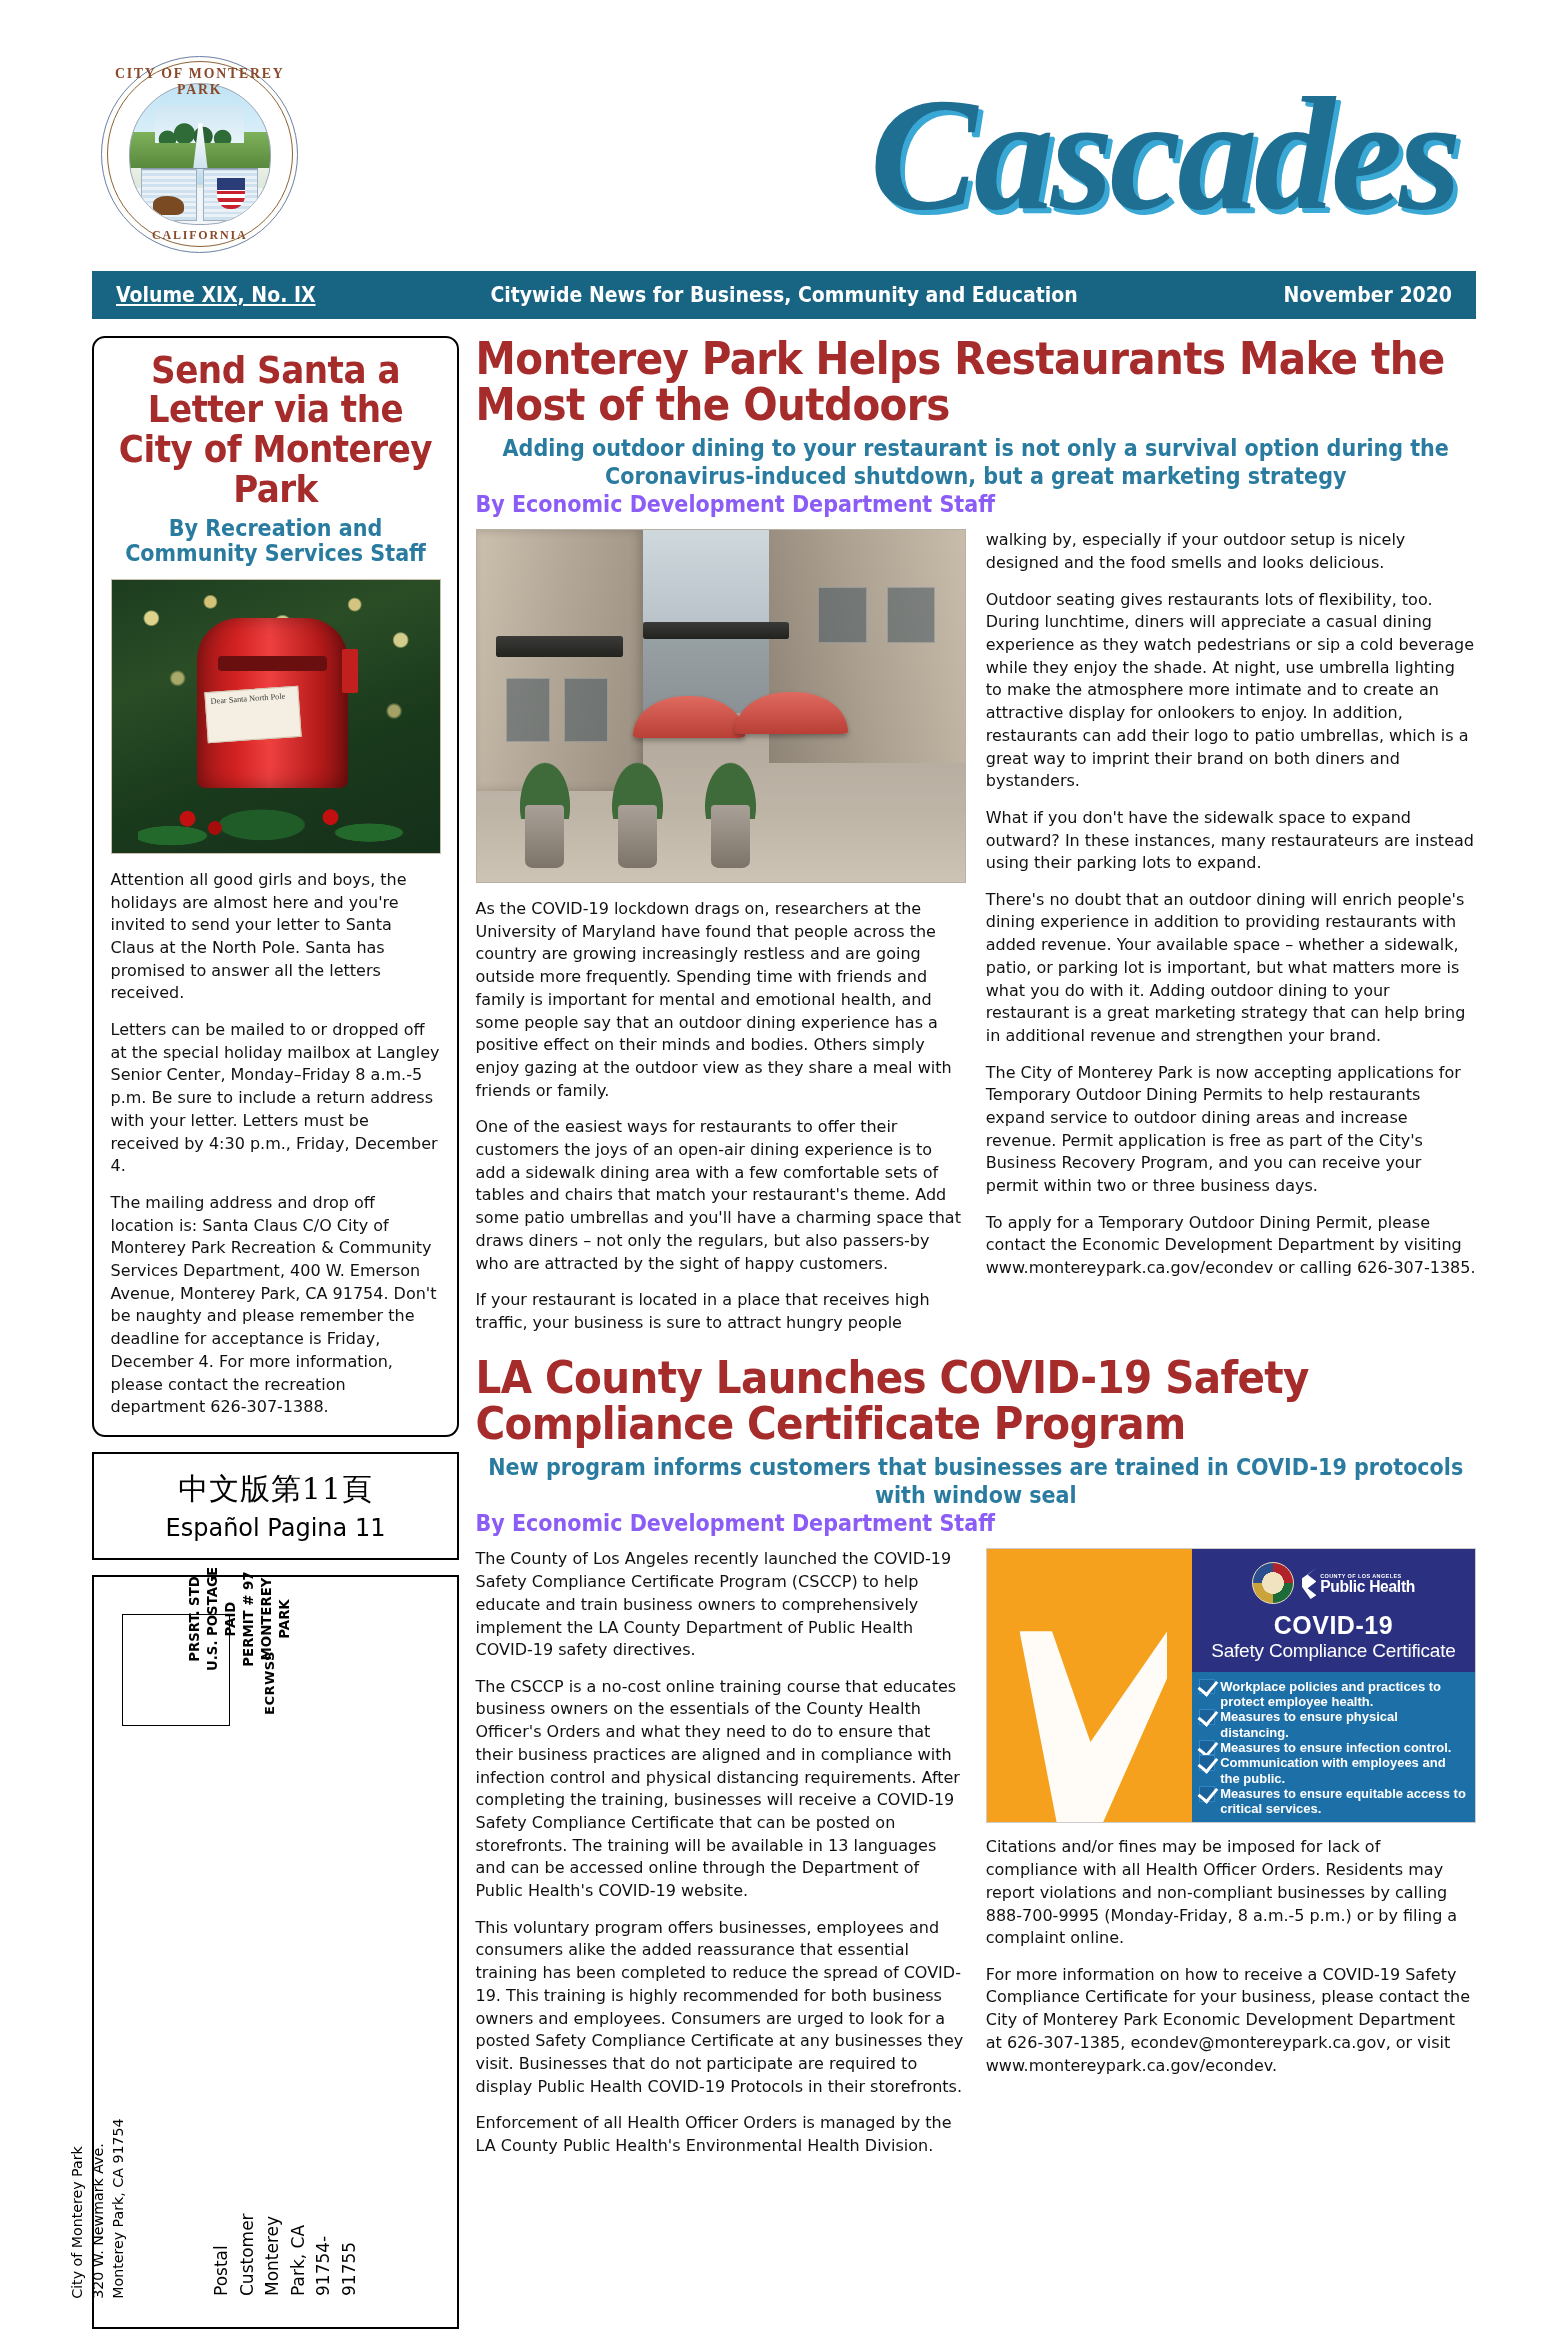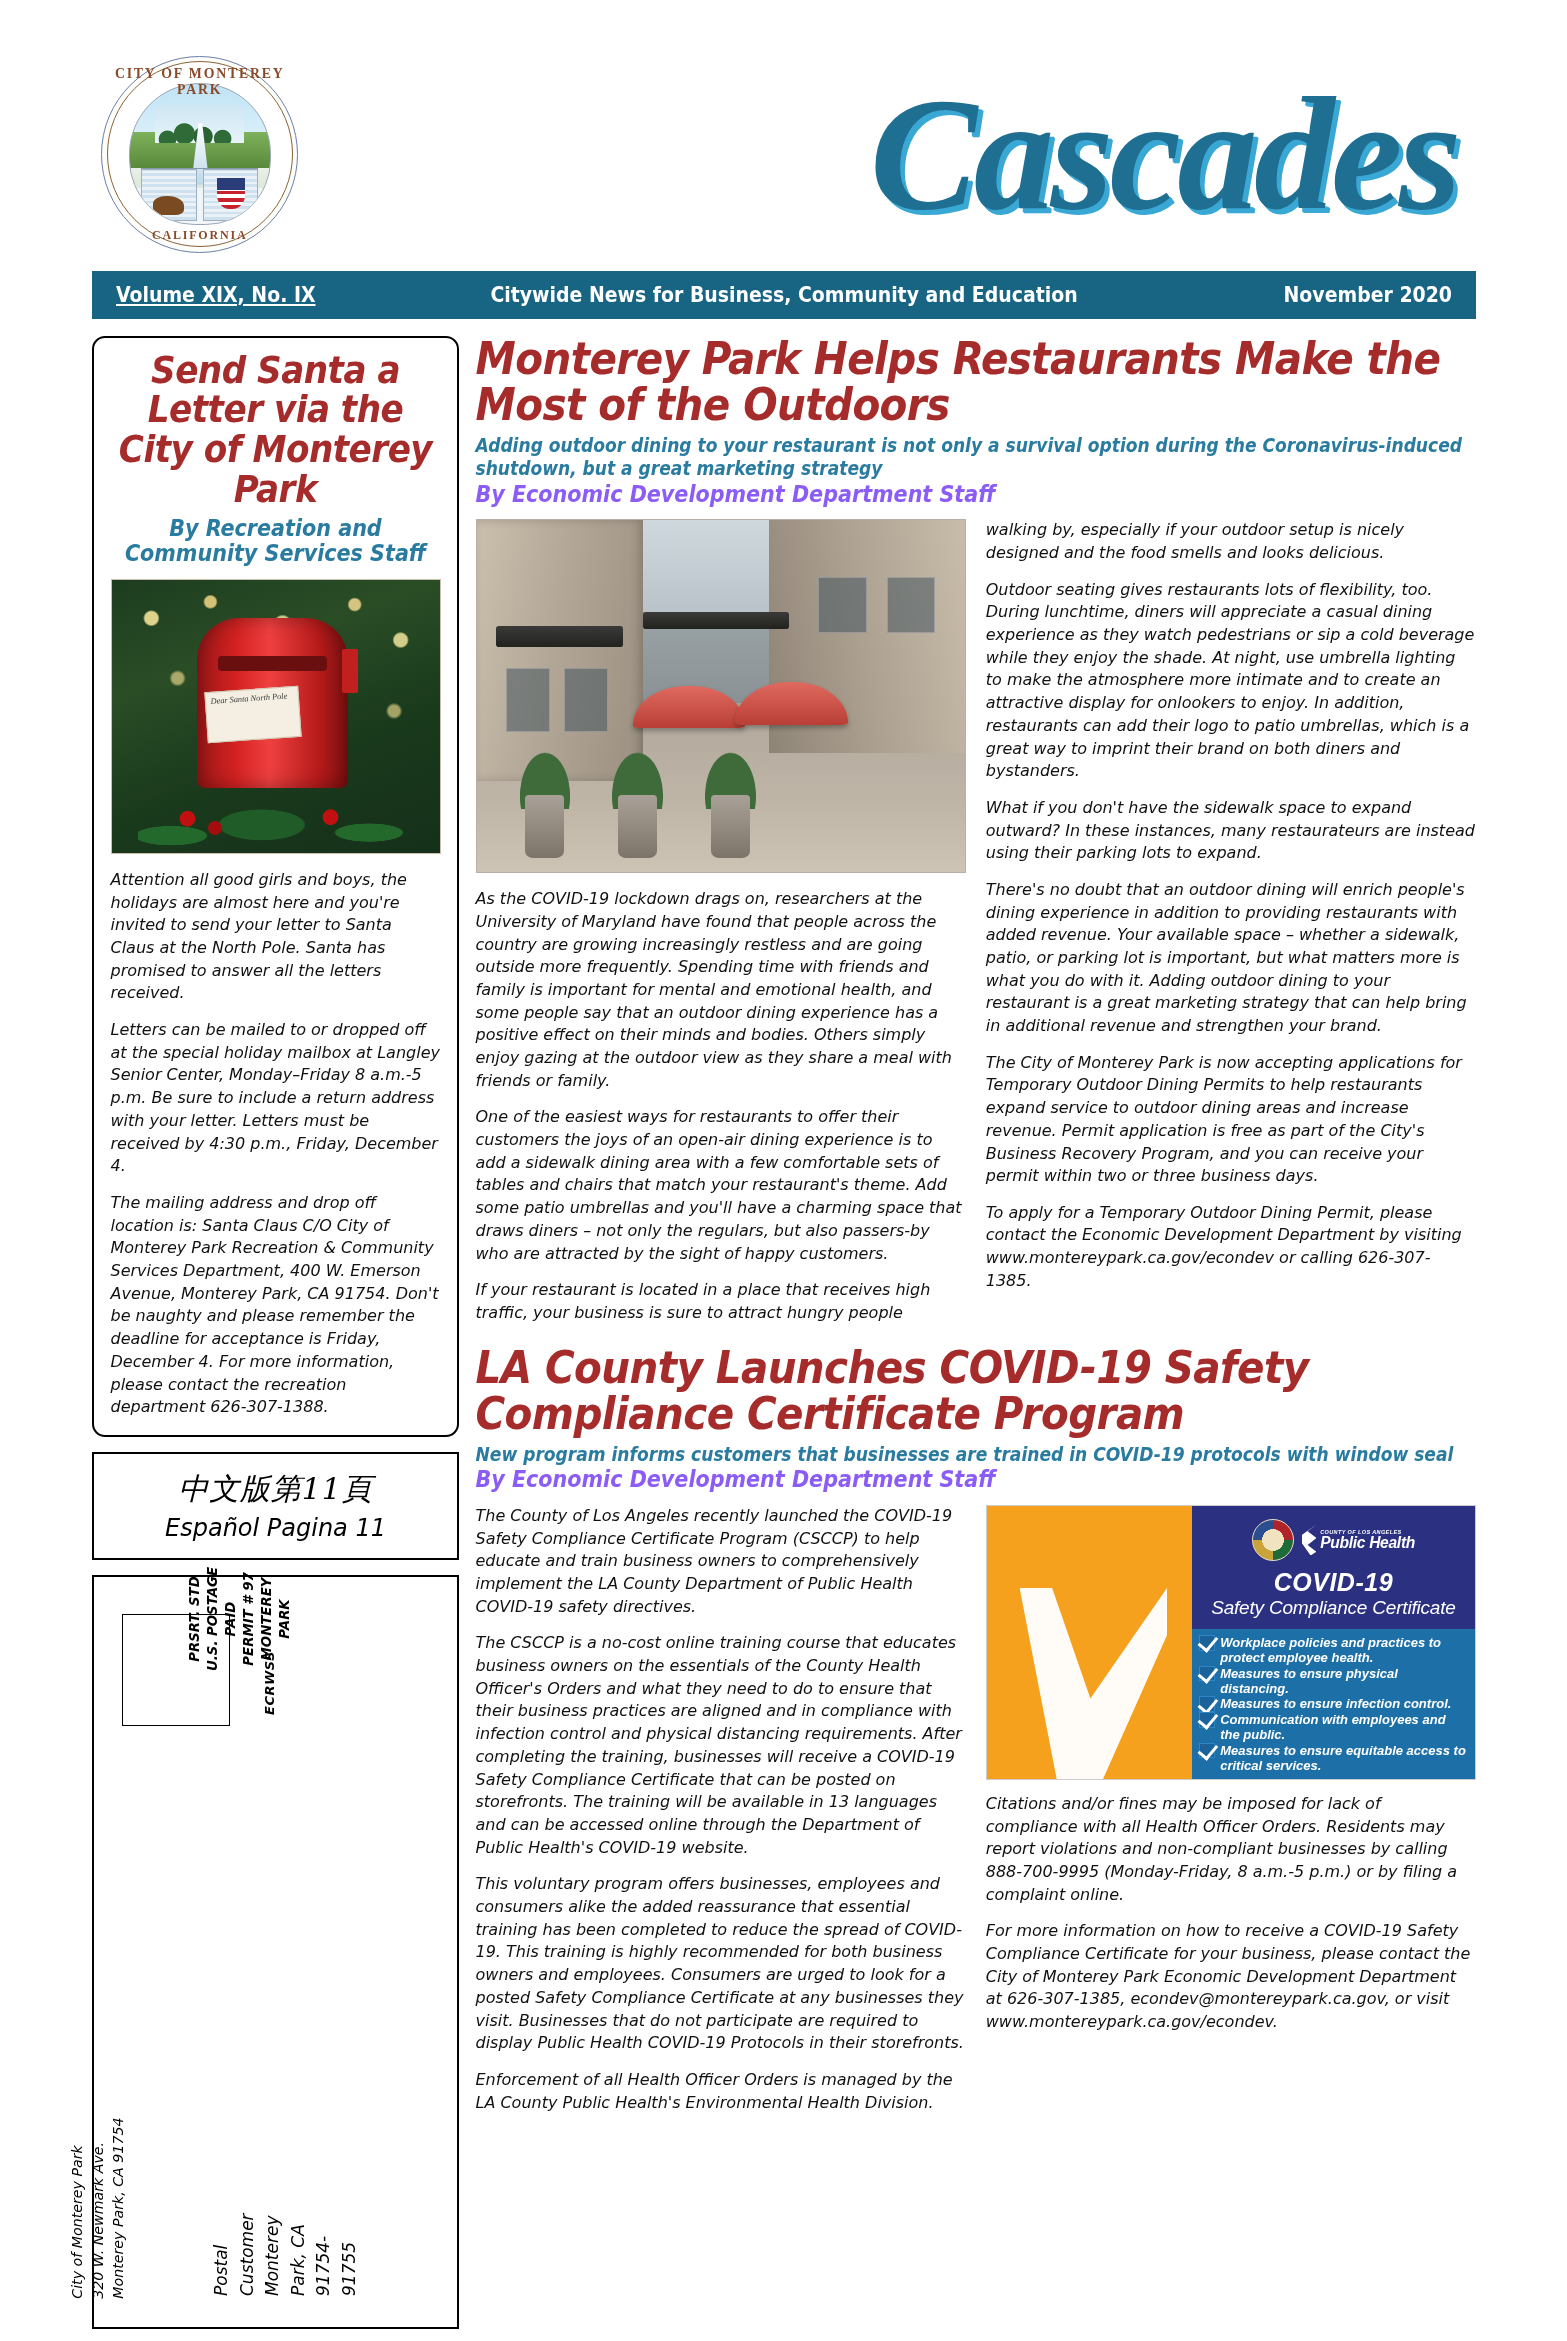--- a/index.html
+++ b/index.html
@@ -146,21 +146,20 @@
   }
   .volbar .vb-left { flex: 0 0 275px; text-decoration: underline; }
   .volbar .vb-mid { flex: 1; text-align: center; }
   .volbar .vb-right { flex: 0 0 275px; text-align: right; }
 
   
   .content {
     display: flex;
     gap: 16.5px;
     height: 1993px;
-    font-style: italic;
   }
 
   
   .rail { flex: 0 0 367px; display: flex; flex-direction: column; gap: 14.7px; }
 
   .box {
     border: 2.8px solid #000;
     border-radius: 13px;
     padding: 13px 16.5px 16.5px 16.5px;
     background: #fff;
@@ -333,23 +332,24 @@
     font-family: "DejaVu Sans Condensed", "Liberation Sans", sans-serif;
     font-weight: bold;
     font-size: 45px;
     line-height: 1.03;
     letter-spacing: -0.6px;
   }
   .deck {
     color: #2a7ba0;
     font-family: "DejaVu Sans Condensed", "Liberation Sans", sans-serif;
     font-weight: bold;
-    font-size: 19px;
+    font-size: 23px;
     line-height: 1.24;
     margin-top: 5.5px;
+    text-align: center;
   }
   .byline {
     color: #8b5cf6;
     font-family: "DejaVu Sans Condensed", "Liberation Sans", sans-serif;
     font-weight: bold;
     font-size: 23px;
     line-height: 1.2;
   }
 
   .two-col {

